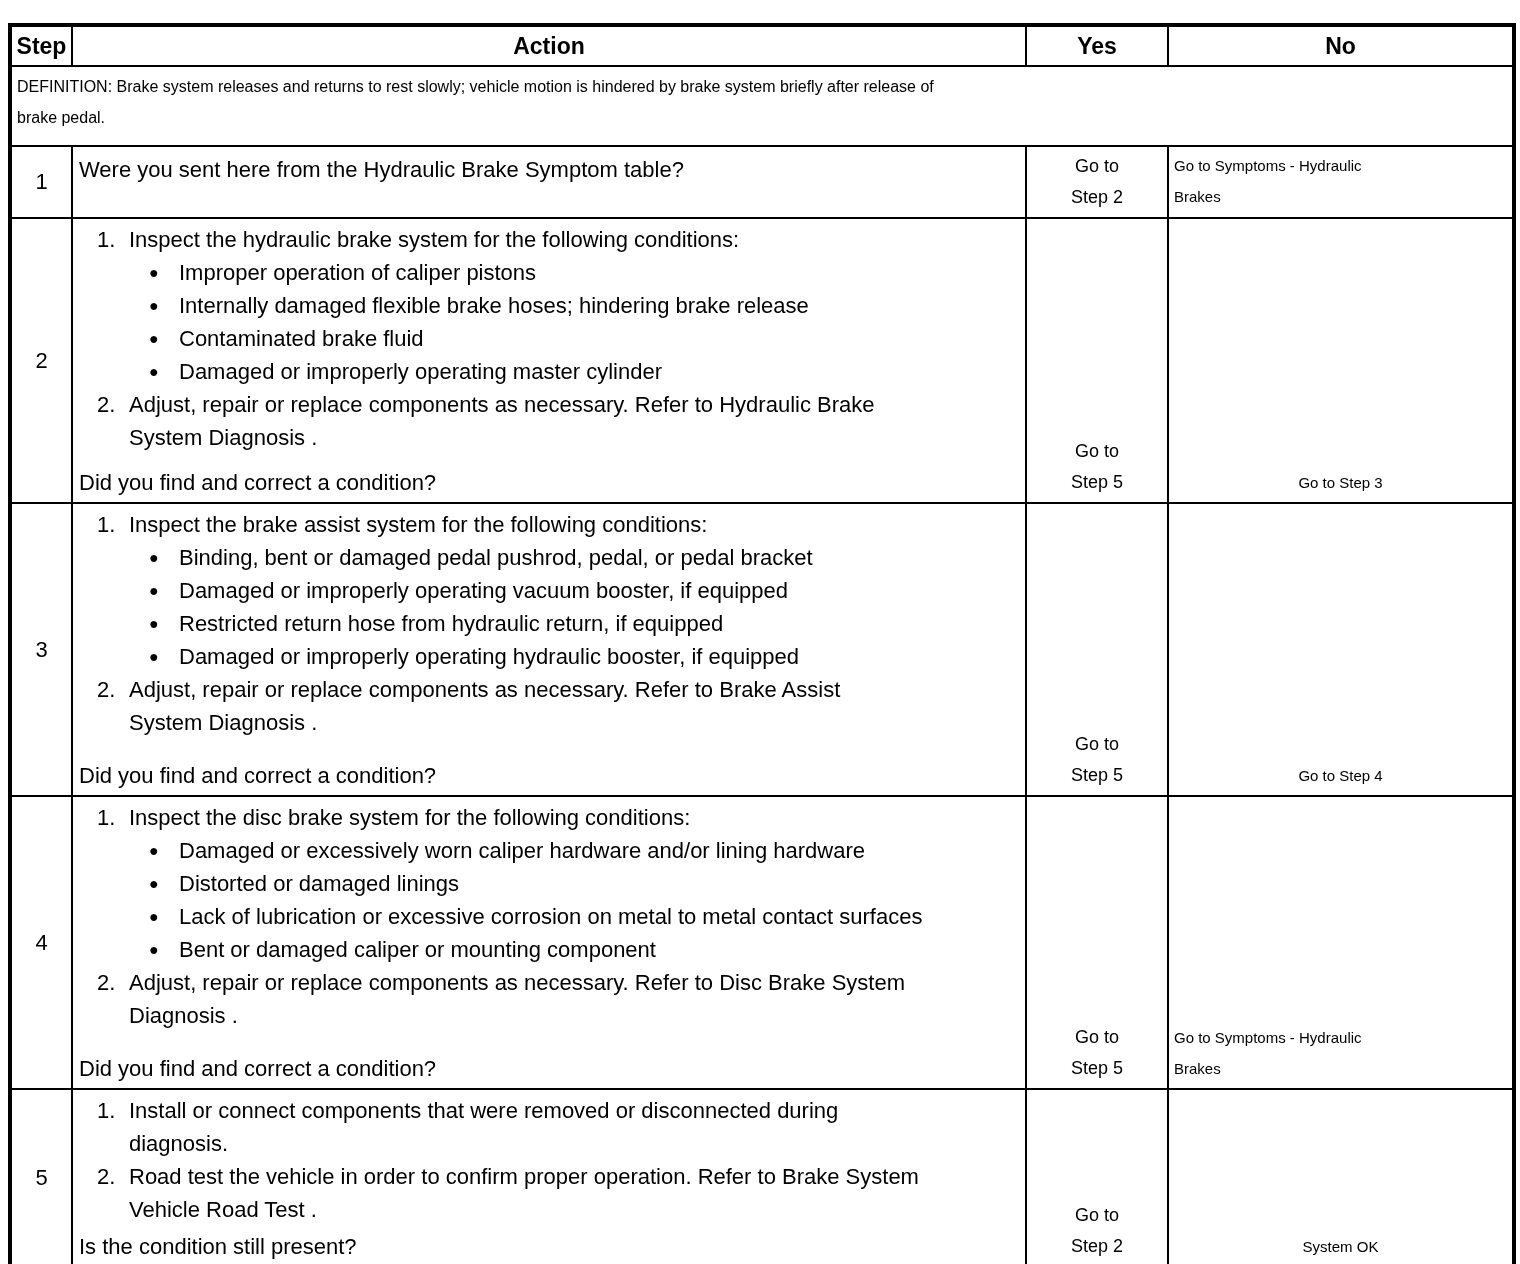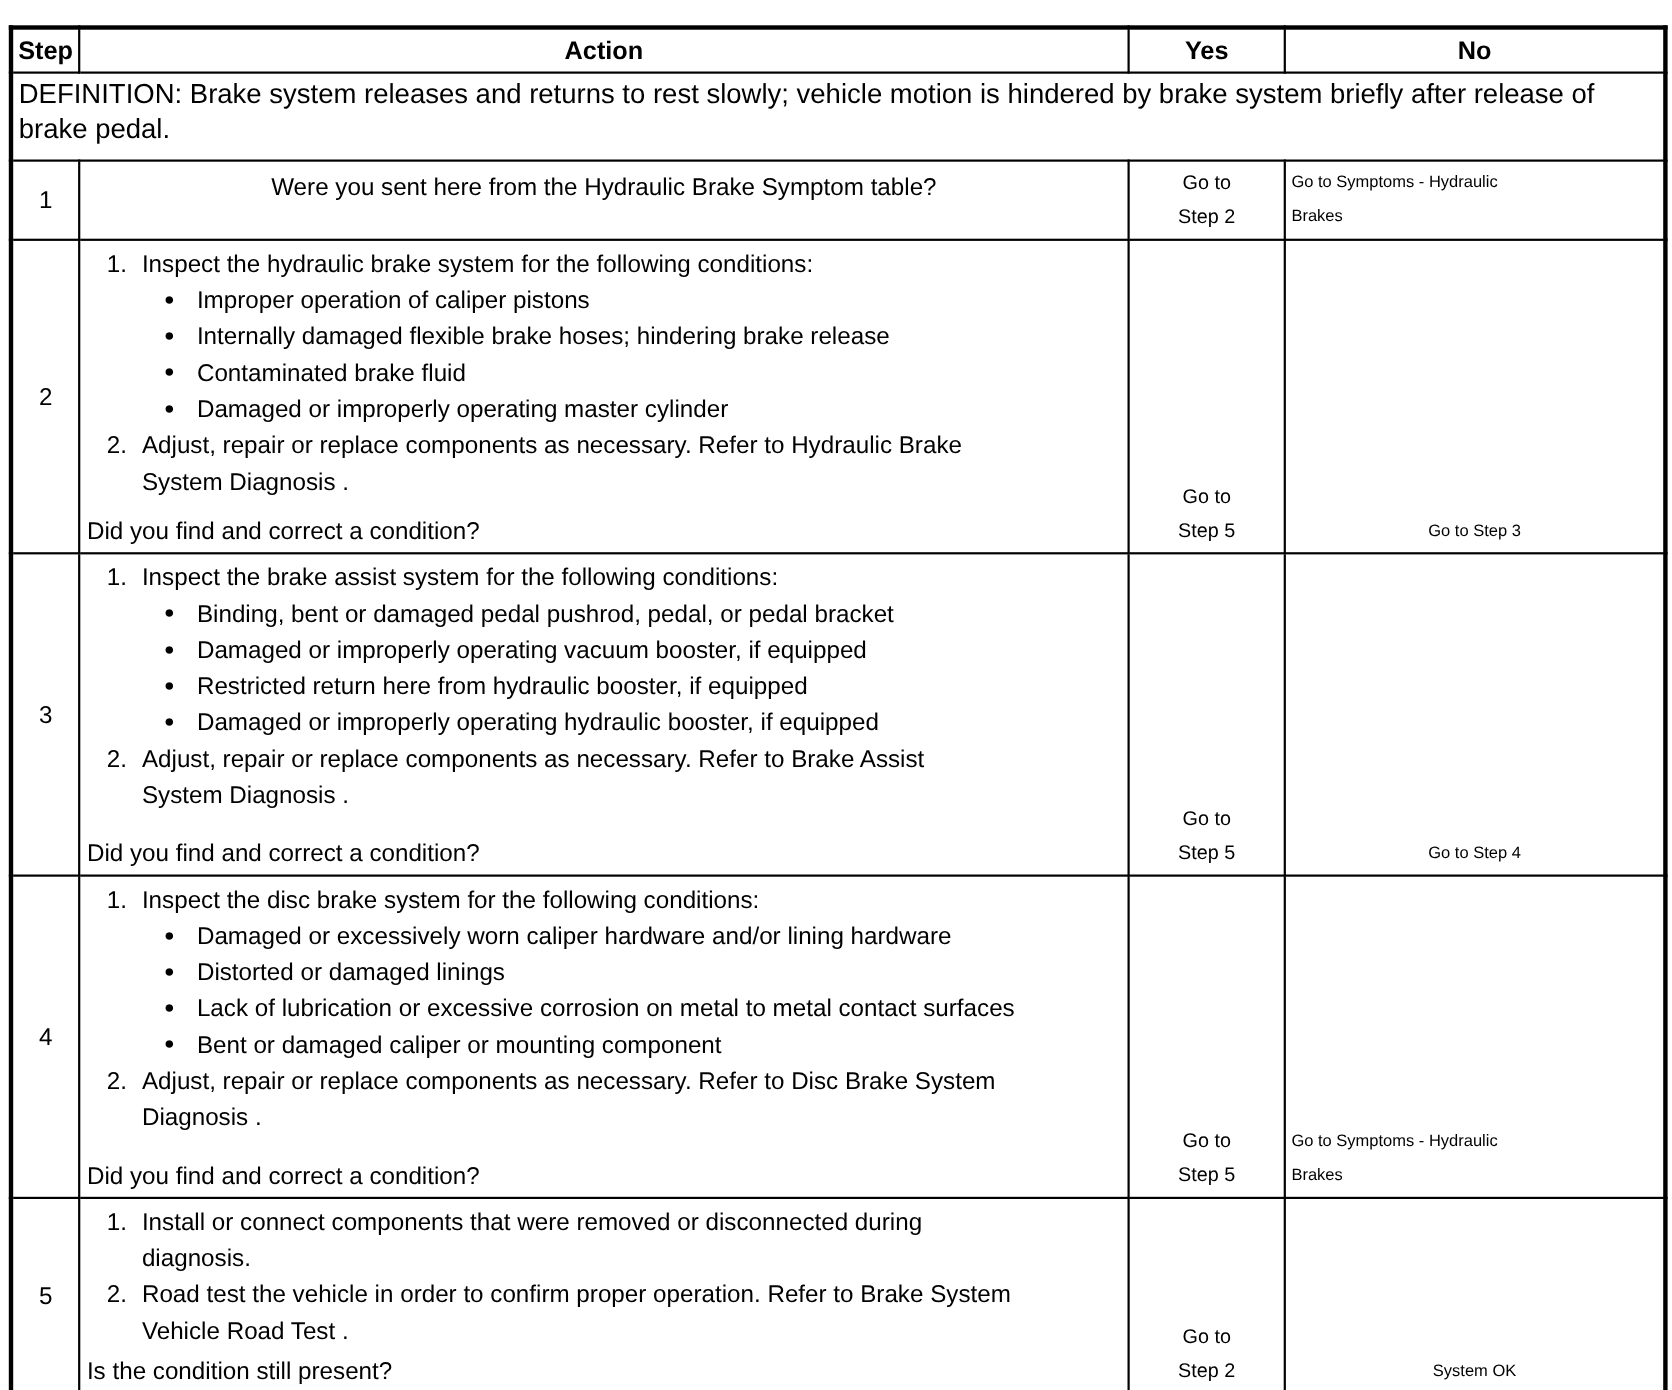--- a/index.html
+++ b/index.html
@@ -39,21 +39,21 @@
   }
   th.hdr {
     height: 38px;
     font-size: 23px;
     font-weight: bold;
     text-align: center;
     vertical-align: middle;
   }
   td.def-cell {
     height: 68px;
-    font-size: 25px;
+    font-size: 16px;
     line-height: 31px;
     padding: 4px 4px 6px 5px;
     vertical-align: top;
     white-space: pre-line;
   }
   tr.r1 { height: 72px; }
   tr.r2 { height: 285px; }
   tr.r3 { height: 293px; }
   tr.r4 { height: 293px; }
   tr.r5 { height: 180px; }
@@ -66,21 +66,20 @@
   td.action-cell {
     position: relative;
     vertical-align: top;
     font-size: 22px;
     line-height: 33px;
     padding: 4px 6px 4px 0;
   }
   td.action-cell .plain-q {
     padding-left: 6px;
     padding-top: 2px;
-    text-align: center;
   }
   .oli { display: flex; }
   .oli .num { flex: 0 0 32px; margin-left: 24px; }
   .oli .txt { flex: 1; white-space: pre-line; }
   .bli { display: flex; }
   .bli .dot {
     flex: 0 0 30px;
     margin-left: 76px;
     font-size: 16px;
     line-height: 33px;
@@ -227,21 +226,21 @@
         <div class="bli">
           <span class="dot">●</span>
           <span class="txt">Binding, bent or damaged pedal pushrod, pedal, or pedal bracket</span>
         </div>
         <div class="bli">
           <span class="dot">●</span>
           <span class="txt">Damaged or improperly operating vacuum booster, if equipped</span>
         </div>
         <div class="bli">
           <span class="dot">●</span>
-          <span class="txt">Restricted return here from hydraulic booster, if equipped</span>
+          <span class="txt">Restricted return hose from hydraulic return, if equipped</span>
         </div>
         <div class="bli">
           <span class="dot">●</span>
           <span class="txt">Damaged or improperly operating hydraulic booster, if equipped</span>
         </div>
         <div class="oli">
           <span class="num">2.</span>
           <span class="txt">Adjust, repair or replace components as necessary. Refer to Brake Assist
 System Diagnosis .</span>
         </div>

